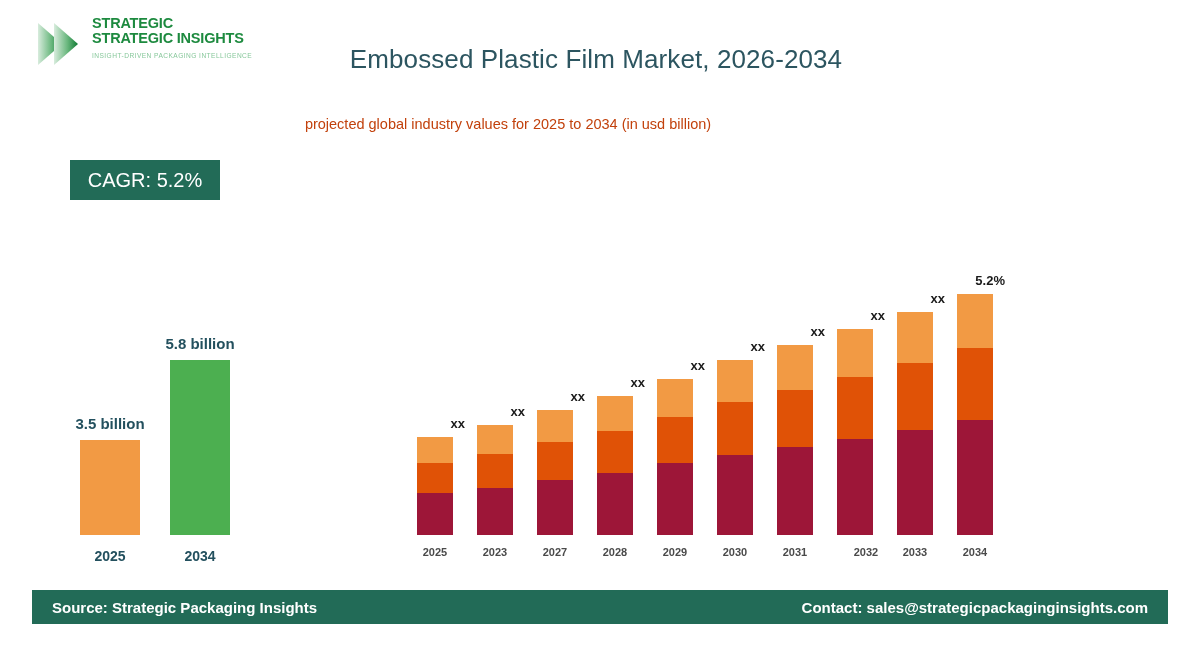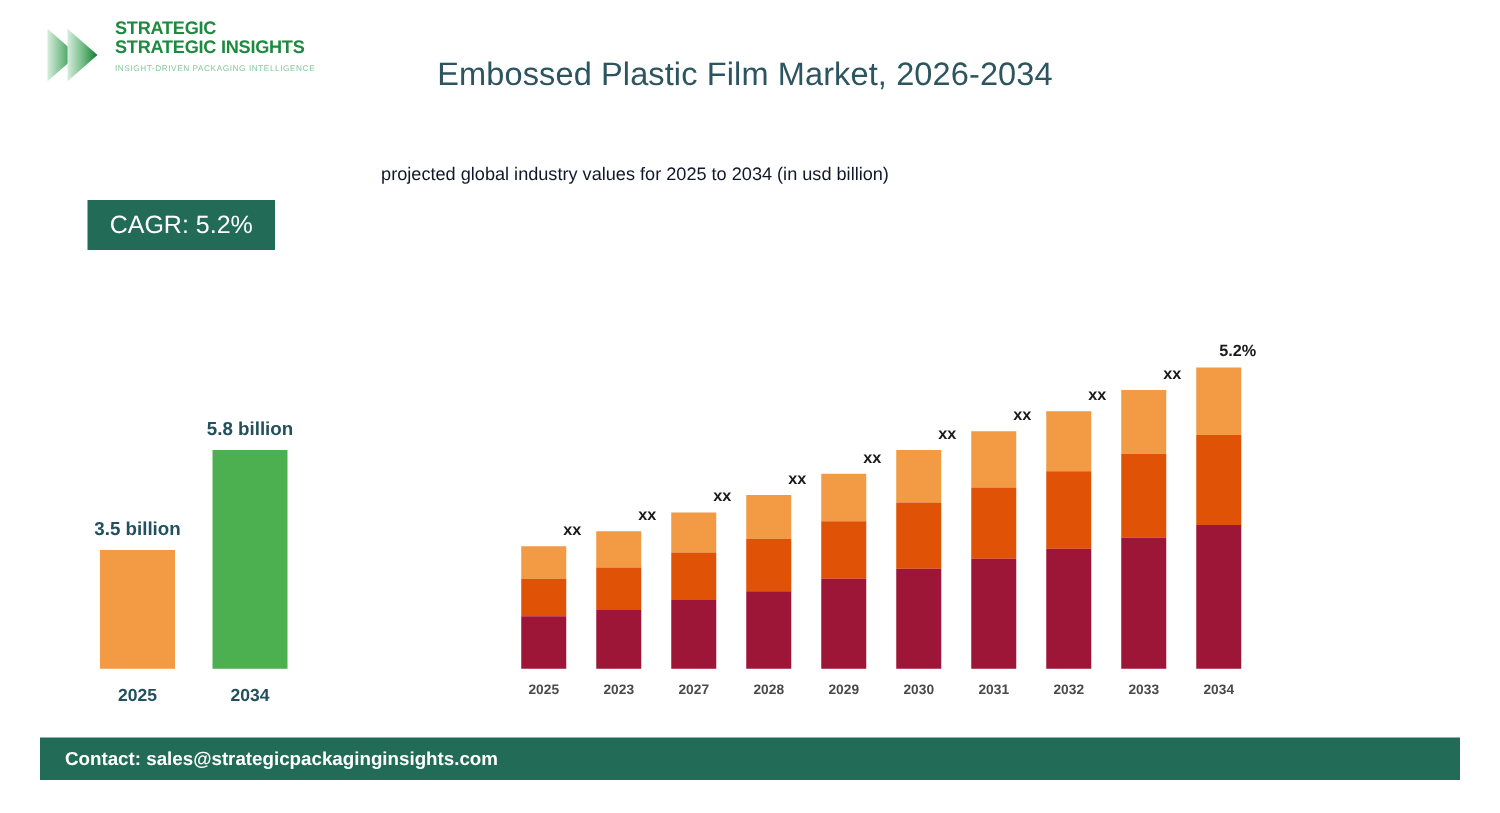--- a/index.html
+++ b/index.html
@@ -59,25 +59,25 @@
     top: 44px;
     width: 1192px;
     text-align: center;
     font-size: 26px;
     color: #2c5560;
     letter-spacing: 0.1px;
   }
   #chart-subtitle {
     position: absolute;
     left: 0;
-    top: 132px;
+    top: 116px;
     width: 1016px;
     text-align: center;
     font-size: 14.5px;
-    color: #0f172a;
+    color: #c2410c;
   }
 
   
   #cagr-badge {
     position: absolute;
     left: 70px;
     top: 160px;
     width: 150px;
     height: 40px;
     background: #226b57;
@@ -260,32 +260,33 @@
       <div class="stack-seg" style="height: 88px; background: rgb(157, 22, 56);"></div>
     </div>
     <div class="stack-label" style="left: 365px; bottom: 221px;">xx</div>
     <div class="stack-year" style="left: 365px;">2031</div>
     <div class="stack-bar" style="left: 437px; height: 206px;">
       <div class="stack-seg" style="height: 48px; background: rgb(242, 154, 68);"></div>
       <div class="stack-seg" style="height: 62px; background: rgb(224, 82, 6);"></div>
       <div class="stack-seg" style="height: 96px; background: rgb(157, 22, 56);"></div>
     </div>
     <div class="stack-label" style="left: 425px; bottom: 237px;">xx</div>
-    <div class="stack-year" style="left: 425px;">2032</div>
+    <div class="stack-year" style="left: 436px;">2032</div>
     <div class="stack-bar" style="left: 497px; height: 223px;">
       <div class="stack-seg" style="height: 51px; background: rgb(242, 154, 68);"></div>
       <div class="stack-seg" style="height: 67px; background: rgb(224, 82, 6);"></div>
       <div class="stack-seg" style="height: 105px; background: rgb(157, 22, 56);"></div>
     </div>
     <div class="stack-label" style="left: 485px; bottom: 254px;">xx</div>
     <div class="stack-year" style="left: 485px;">2033</div>
     <div class="stack-bar" style="left: 557px; height: 241px;">
       <div class="stack-seg" style="height: 54px; background: rgb(242, 154, 68);"></div>
       <div class="stack-seg" style="height: 72px; background: rgb(224, 82, 6);"></div>
       <div class="stack-seg" style="height: 115px; background: rgb(157, 22, 56);"></div>
     </div>
     <div class="stack-label" style="left: 545px; bottom: 272px;">5.2%</div>
     <div class="stack-year" style="left: 545px;">2034</div>
   </div>
 
 <div id="footer">
+  <div class="footer-text">Source: Strategic Packaging Insights</div>
   <div class="footer-text">Contact: sales@strategicpackaginginsights.com</div>
 </div>
 
 </body></html>

